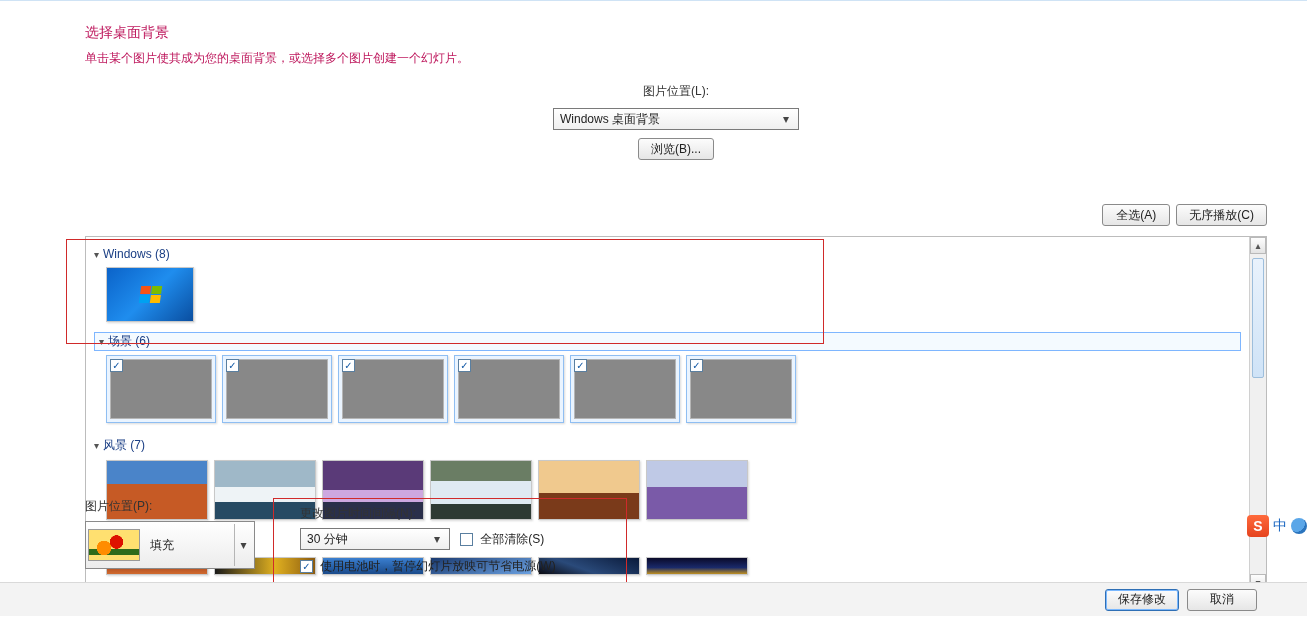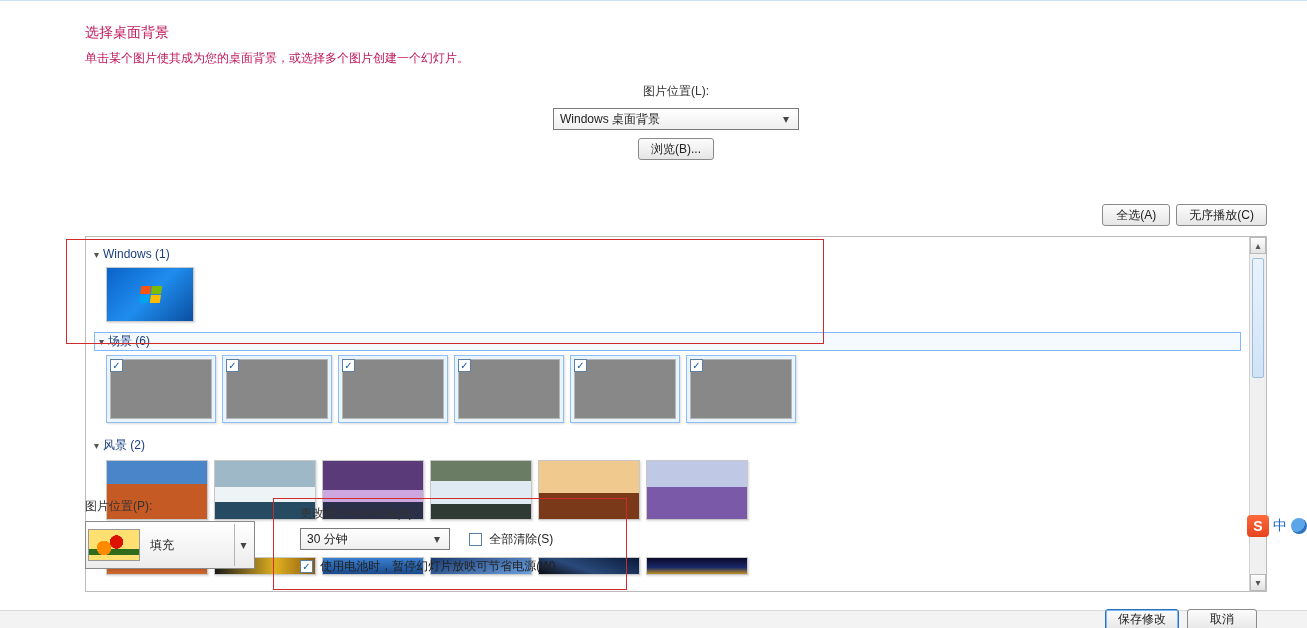--- a/index.html
+++ b/index.html
@@ -45,23 +45,23 @@
   .fitselect .swatch { width:52px; height:32px; border:1px solid #999; background:
       radial-gradient(circle at 30% 60%, #ff8c00 0 18%, transparent 19%),
       radial-gradient(circle at 55% 40%, #d10 0 20%, transparent 21%),
       linear-gradient(#2e6b1a,#2e6b1a) 0 80%/100% 20% no-repeat,
       #ffe070;
   }
   .fitselect .txt { flex:1; text-align:left; padding-left:10px; }
   .fitselect .dd { width:18px; height:100%; border-left:1px solid #b5b5b5; display:flex; align-items:center; justify-content:center; color:#444; }
   .interval-box { border:1px solid #d02a2a; padding:6px 70px 14px 26px; min-height:90px; }
   .interval-box .label { display:block; margin-bottom:6px; }
-  .inline { display:flex; align-items:center; gap:19px; margin-bottom:8px;}
+  .inline { display:flex; align-items:center; gap:10px; margin-bottom:8px;}
   .chkbox { width:13px; height:13px; border:1px solid #5a7fa0; background:#fff; display:inline-flex; align-items:center; justify-content:center; font-size:10px; color:#1258a5; margin-right:4px; vertical-align:middle;}
-  .footer { position:absolute; left:0; right:0; bottom:0; height:18px; border-top:1px solid #d9d9d9; background:#f3f3f3; display:flex; align-items:center; justify-content:flex-end; padding-right:50px; gap:8px; }
+  .footer { position:absolute; left:0; right:0; bottom:12px; height:34px; border-top:1px solid #d9d9d9; background:#f3f3f3; display:flex; align-items:center; justify-content:flex-end; padding-right:50px; gap:8px; }
   .footer .btn { height:22px; }
   .ime { position:absolute; right:0; top:515px; display:flex; align-items:center; gap:2px; }
   .ime-badge { width:22px; height:22px; border-radius:4px; background:linear-gradient(#ff6a3c,#e5431e); color:#fff; font-weight:bold; display:flex; align-items:center; justify-content:center; font-size:14px; font-family:Arial; }
   .ime-txt { color:#1664c0; font-size:14px; padding:0 2px; }
   .ime-moon { width:16px; height:16px; border-radius:50%; background:radial-gradient(circle at 35% 35%, #5aa6e8 0 55%, #2b74bd 56% 100%); }
   
   .bg-scene1 .inner{background:linear-gradient(135deg,#eef7ee,#cfead2 40%,#a7d8ad);}
   .bg-scene2 .inner{background:linear-gradient(135deg,#2b2b2b,#7a1780 40%,#e2d21a 70%,#1aa64f);}
   .bg-scene3 .inner{background:linear-gradient(180deg,#7fd0d9 0 55%,#7bbf5a 55% 100%);}
   .bg-scene4 .inner{background:radial-gradient(circle at 40% 50%,#d01360 0 30%,#4a0620 70%);}
@@ -108,21 +108,21 @@
           <span>无序播放(C)</span>
         </div>
       </div>
     </div>
 
     <div class="gallery">
       <div class="gallery-inner">
 
         <div class="group-header">
           <span class="tri">▾</span>
-          <span>Windows (1)</span>
+          <span>Windows (8)</span>
         </div>
         <div class="thumbs">
           <div class="thumb win">
             <div class="winflag">
                 <span></span>
                 <span></span>
                 <span></span>
                 <span></span>
               </div>
           </div>
@@ -154,21 +154,21 @@
               <div class="inner"></div>
             </div>
           <div class="thumb sel-outer bg-scene6">
               <div class="chk">✓</div>
               <div class="inner"></div>
             </div>
         </div>
 
         <div class="group-header">
           <span class="tri">▾</span>
-          <span>风景 (2)</span>
+          <span>风景 (7)</span>
         </div>
         <div class="thumbs">
           <div class="thumb bg-land1"></div>
           <div class="thumb bg-land2"></div>
           <div class="thumb bg-land3"></div>
           <div class="thumb bg-land4"></div>
           <div class="thumb bg-land5"></div>
           <div class="thumb bg-land6"></div>
         </div>
 

